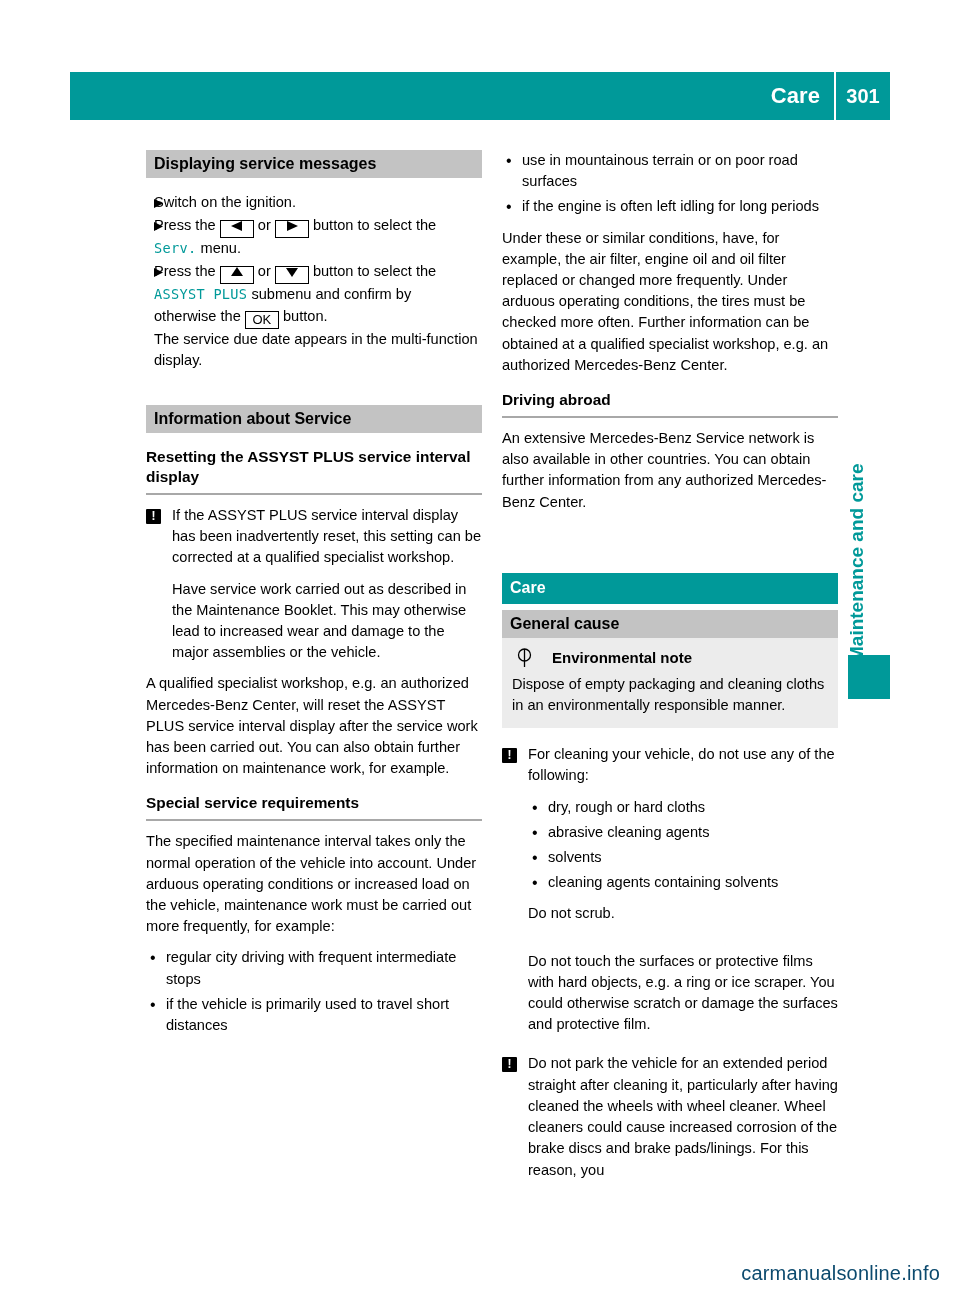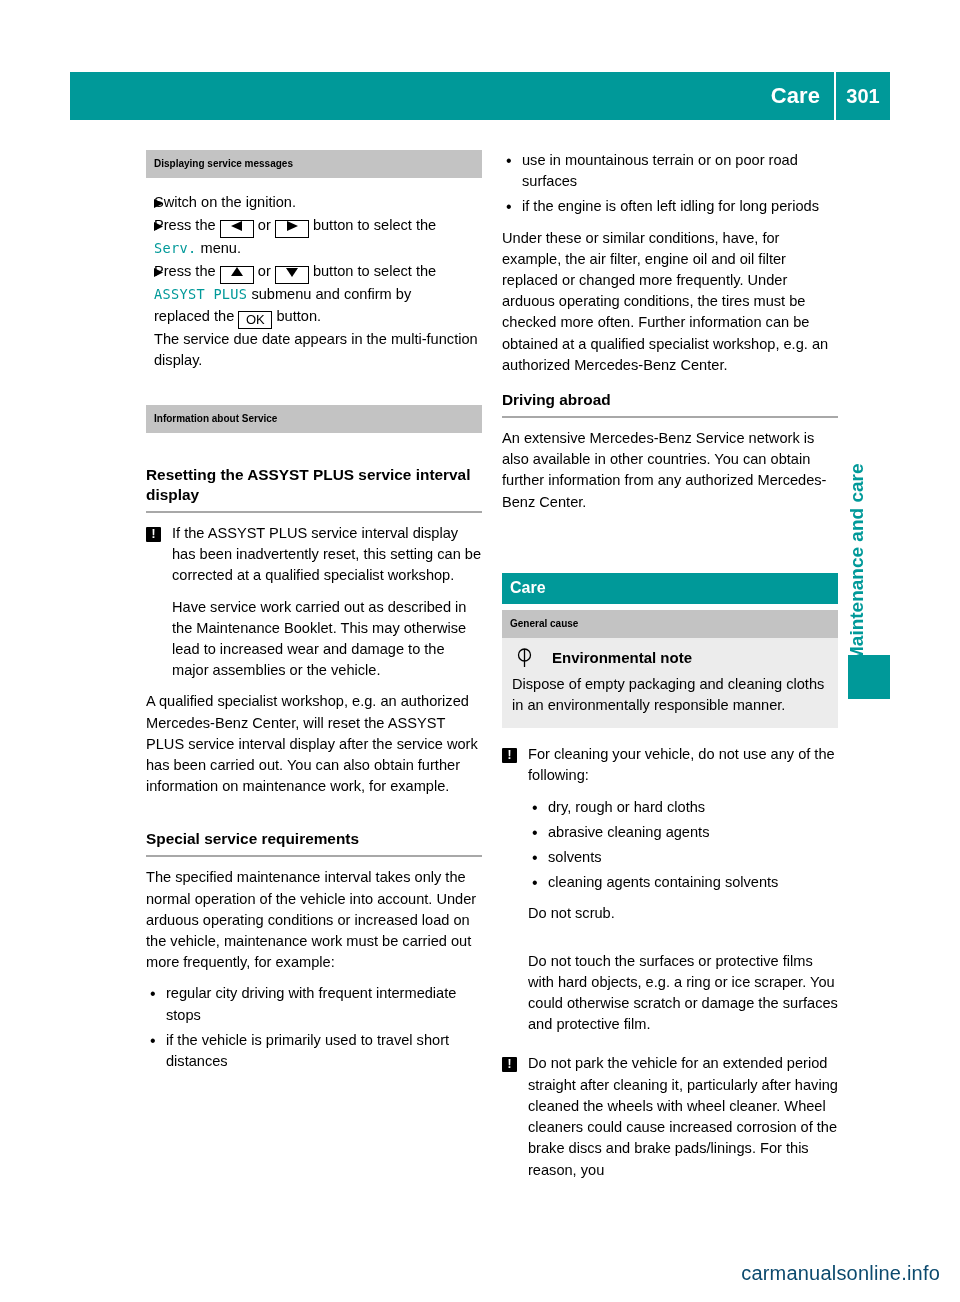--- a/index.html
+++ b/index.html
@@ -57,36 +57,36 @@
     line-height: 21.2px;
   }
   .col-left  { left: 146px; }
   .col-right { left: 502px; }
 
   
   .gray-bar {
     background: #c3c3c3;
     padding: 4px 8px 5px 8px;
     font-weight: bold;
-    font-size: 10px;
+    font-size: 16px;
     line-height: 19px;
   }
   .teal-bar {
     background: #009999;
     color: #ffffff;
     padding: 5px 8px 6px 8px;
     font-weight: bold;
     font-size: 16px;
     line-height: 20px;
   }
   .sub-head {
     font-weight: bold;
     font-size: 15.4px;
     line-height: 20px;
-    margin-top: 32px;
+    margin-top: 14px;
   }
   .rule {
     border: 0;
     border-top: 2px solid #a8a8a8;
     margin: 6px 0 10px 0;
   }
 
   
   p { margin: 0 0 10px 0; }
 
@@ -284,21 +284,21 @@
     </span>
     <span>or</span>
     <span class="key">
       <svg width="12" height="10" viewBox="0 0 12 10">
           <polygon points="0,1 12,1 6,10" fill="#000"></polygon>
         </svg>
     </span>
     <span>button to select the</span><br>
     <span class="disp">ASSYST PLUS</span>
     <span>submenu and confirm by</span><br>
-    <span>replaced the</span>
+    <span>otherwise the</span>
     <span class="key">OK</span>
     <span>button.</span><br>
     <span>The service due date appears in the multi-function display.</span>
   </div>
 
   <div style="height:32px"></div>
 
   <div class="gray-bar">Information about Service</div>
 
   <div class="sub-head">Resetting the ASSYST PLUS service interval display</div>

